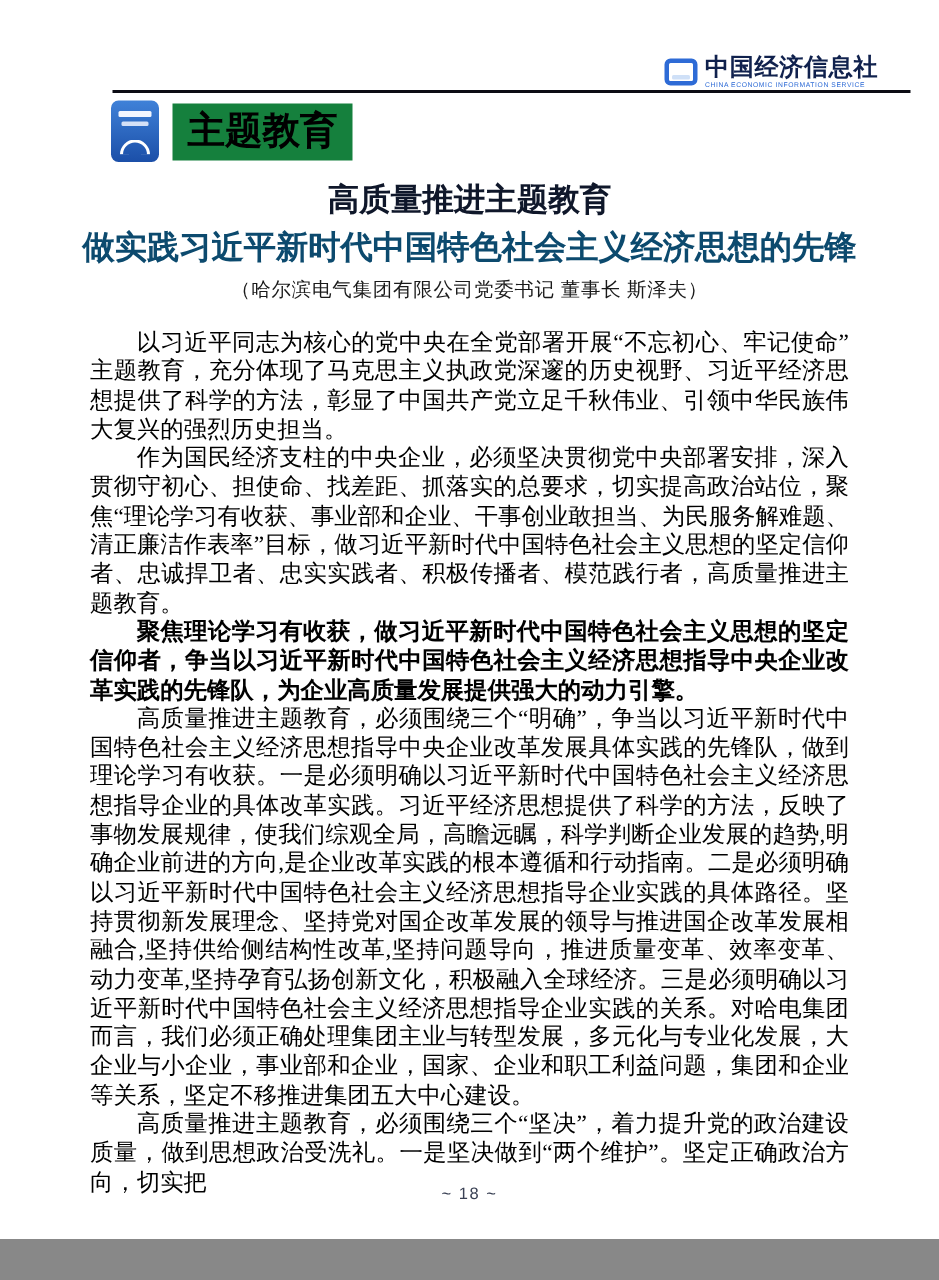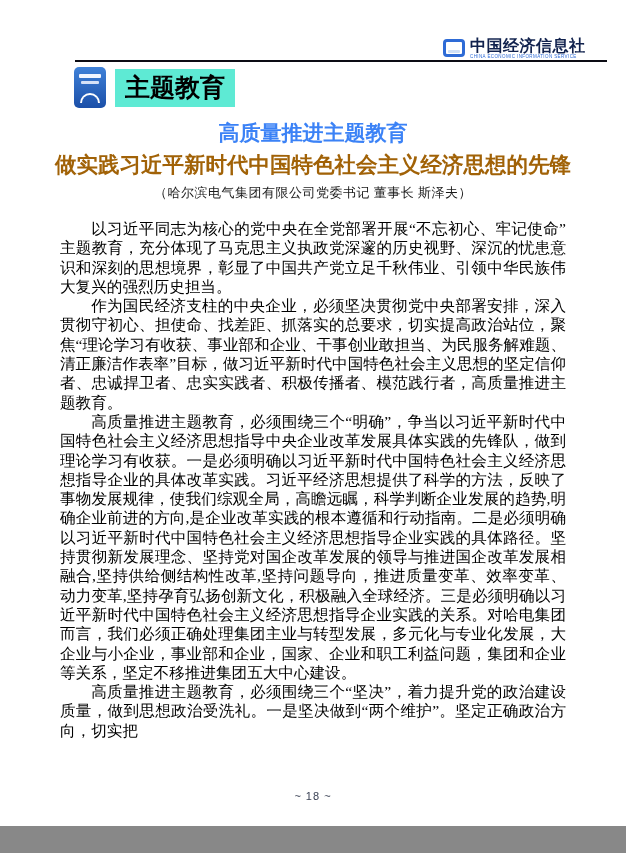--- a/index.html
+++ b/index.html
@@ -91,48 +91,48 @@
   .badge-icon .arc {
     position: absolute;
     left: 6px; bottom: 5px;
     width: 20px; height: 10px;
     border: 2px solid #fff;
     border-bottom: none;
     border-radius: 12px 12px 0 0;
     box-sizing: border-box;
   }
   .badge-label {
-    background: #5eead4;
+    background: #15803d;
     font-family: "Liberation Sans", "DejaVu Sans", sans-serif;
     font-weight: 700;
     font-size: 25px;
     line-height: 25px;
     padding: 6px 10px 7px 10px;
     color: #000;
     white-space: nowrap;
   }
 
   
   .title {
     position: absolute;
     top: 119px; left: 0; right: 0;
     text-align: center;
     font-family: "Liberation Sans", "DejaVu Sans", sans-serif;
     font-weight: 700;
     font-size: 21px;
-    color: #3b82f6;
+    color: #0f172a;
   }
   .subtitle {
     position: absolute;
     top: 150px; left: 0; right: 0;
     text-align: center;
     font-family: "Liberation Sans", "DejaVu Sans", sans-serif;
     font-weight: 700;
     font-size: 21.5px;
-    color: #a16207;
+    color: #0c4a6e;
     white-space: nowrap;
   }
   .byline {
     position: absolute;
     top: 184px; left: 0; right: 0;
     text-align: center;
     font-size: 13px;
     color: #1a1a1a;
     letter-spacing: 0.5px;
   }
@@ -187,21 +187,22 @@
         <div class="arc"></div>
     </div>
     <div class="badge-label">主题教育</div>
   </div>
 
   <div class="title">高质量推进主题教育</div>
   <div class="subtitle">做实践习近平新时代中国特色社会主义经济思想的先锋</div>
   <div class="byline">（哈尔滨电气集团有限公司党委书记 董事长 斯泽夫）</div>
 
   <div class="body-text">
-    <p>以习近平同志为核心的党中央在全党部署开展“不忘初心、牢记使命”主题教育，充分体现了马克思主义执政党深邃的历史视野、深沉的忧患意识和深刻的思想境界，彰显了中国共产党立足千秋伟业、引领中华民族伟大复兴的强烈历史担当。</p>
+    <p>以习近平同志为核心的党中央在全党部署开展“不忘初心、牢记使命”主题教育，充分体现了马克思主义执政党深邃的历史视野、习近平经济思想提供了科学的方法，彰显了中国共产党立足千秋伟业、引领中华民族伟大复兴的强烈历史担当。</p>
     <p>作为国民经济支柱的中央企业，必须坚决贯彻党中央部署安排，深入贯彻守初心、担使命、找差距、抓落实的总要求，切实提高政治站位，聚焦“理论学习有收获、事业部和企业、干事创业敢担当、为民服务解难题、清正廉洁作表率”目标，做习近平新时代中国特色社会主义思想的坚定信仰者、忠诚捍卫者、忠实实践者、积极传播者、模范践行者，高质量推进主题教育。</p>
+    <p class="bold">聚焦理论学习有收获，做习近平新时代中国特色社会主义思想的坚定信仰者，争当以习近平新时代中国特色社会主义经济思想指导中央企业改革实践的先锋队，为企业高质量发展提供强大的动力引擎。</p>
     <p>高质量推进主题教育，必须围绕三个“明确”，争当以习近平新时代中国特色社会主义经济思想指导中央企业改革发展具体实践的先锋队，做到理论学习有收获。一是必须明确以习近平新时代中国特色社会主义经济思想指导企业的具体改革实践。习近平经济思想提供了科学的方法，反映了事物发展规律，使我们综观全局，高瞻远瞩，科学判断企业发展的趋势,明确企业前进的方向,是企业改革实践的根本遵循和行动指南。二是必须明确以习近平新时代中国特色社会主义经济思想指导企业实践的具体路径。坚持贯彻新发展理念、坚持党对国企改革发展的领导与推进国企改革发展相融合,坚持供给侧结构性改革,坚持问题导向，推进质量变革、效率变革、动力变革,坚持孕育弘扬创新文化，积极融入全球经济。三是必须明确以习近平新时代中国特色社会主义经济思想指导企业实践的关系。对哈电集团而言，我们必须正确处理集团主业与转型发展，多元化与专业化发展，大企业与小企业，事业部和企业，国家、企业和职工利益问题，集团和企业等关系，坚定不移推进集团五大中心建设。</p>
     <p>高质量推进主题教育，必须围绕三个“坚决”，着力提升党的政治建设质量，做到思想政治受洗礼。一是坚决做到“两个维护”。坚定正确政治方向，切实把</p>
   </div>
 
   <div class="page-number">~ 18 ~</div>
 
 </div>
 
 </body></html>

